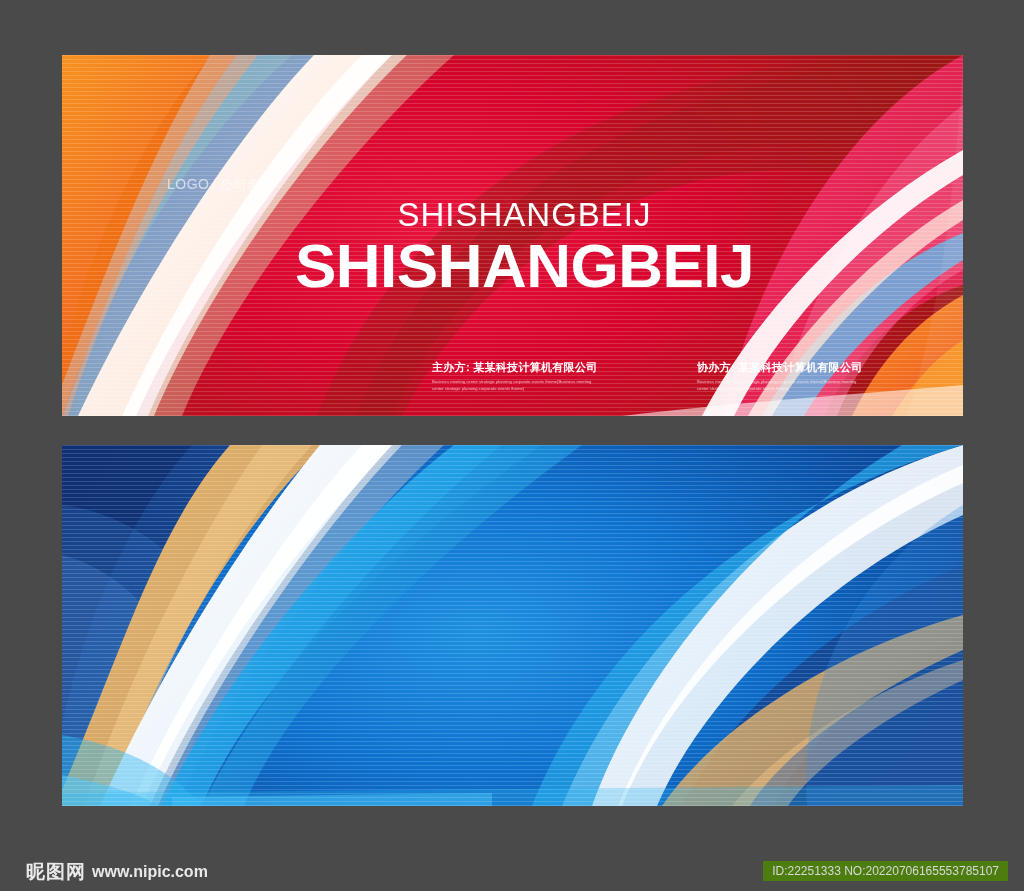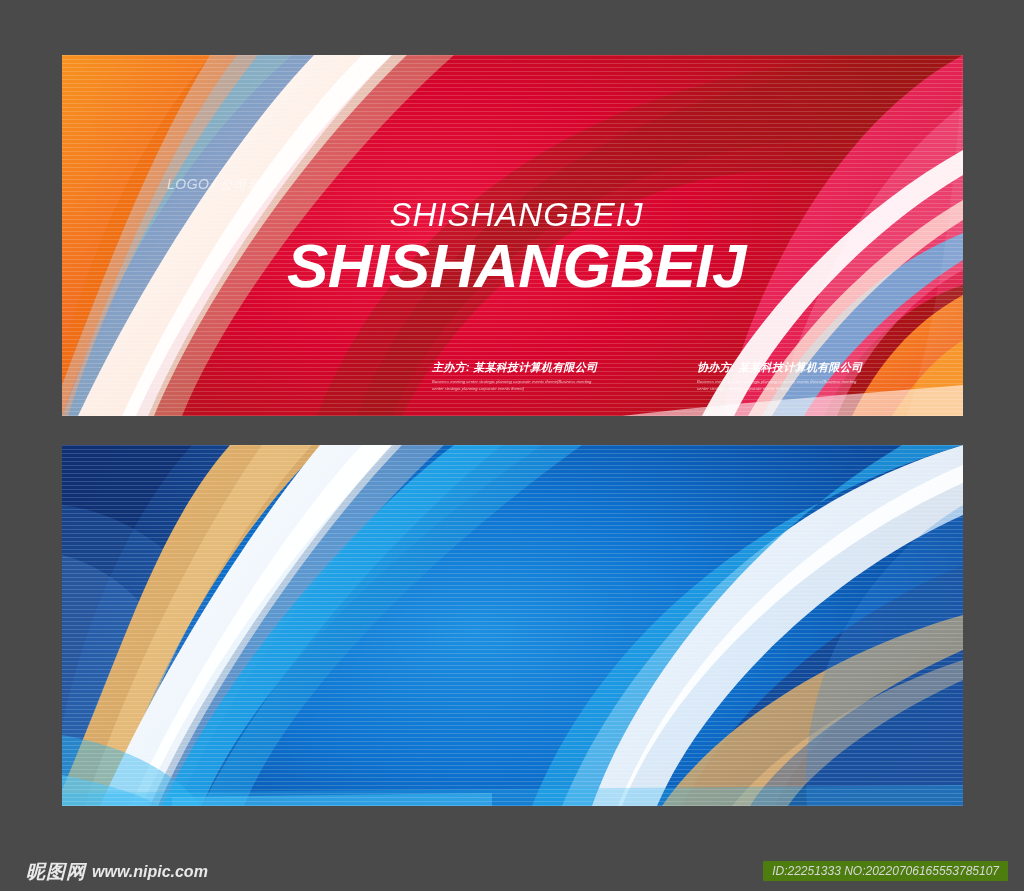--- a/index.html
+++ b/index.html
@@ -3,21 +3,21 @@
 <meta charset="utf-8">
 <style>
   html,body{margin:0;padding:0;}
   body{
     width:1024px;height:891px;
     background:#4a4a4a;
     font-family:"Liberation Sans","DejaVu Sans",sans-serif;
     overflow:hidden;
     position:relative;
   }
-  .stage{position:absolute;left:0;top:0;width:832px;height:891px;font-style:italic;}
+  .stage{position:absolute;left:0;top:0;width:832px;height:891px;}
 
   
   .banner{position:absolute;overflow:hidden;}
   .banner .layer{position:absolute;left:0;top:0;width:100%;height:100%;}
   .scan{
     position:absolute;left:0;top:0;width:100%;height:100%;
     background:repeating-linear-gradient(180deg,
       rgba(255,255,255,0.16) 0px, rgba(255,255,255,0.16) 1px,
       rgba(0,0,0,0.0) 1px, rgba(0,0,0,0.0) 4px);
     pointer-events:none;
@@ -39,21 +39,21 @@
   
   .logo-line{
     position:absolute;font-size:14px;letter-spacing:.5px;color:#ffffff;
     white-space:nowrap;font-weight:400;
   }
   .logo-line .slash{opacity:.85;margin:0 3px;}
   .logo-line .cn{font-size:13px;}
 
   .red-logo{left:105px;top:121px;opacity:.62;}
 
-  .red-title-wrap{position:absolute;left:4px;top:143px;width:901px;text-align:center;}
+  .red-title-wrap{position:absolute;left:12px;top:143px;width:901px;text-align:center;}
   .rt-thin{
     font-size:33px;font-weight:300;color:#fff;letter-spacing:1px;
     line-height:1.0;display:block;
   }
   .rt-bold{
     font-size:62px;font-weight:700;color:#fff;letter-spacing:-0.5px;
     line-height:1.05;display:block;margin-top:2px;
   }
   .rt-sub{
     display:block;margin-top:9px;font-size:16px;color:#ffffff;letter-spacing:2px;

